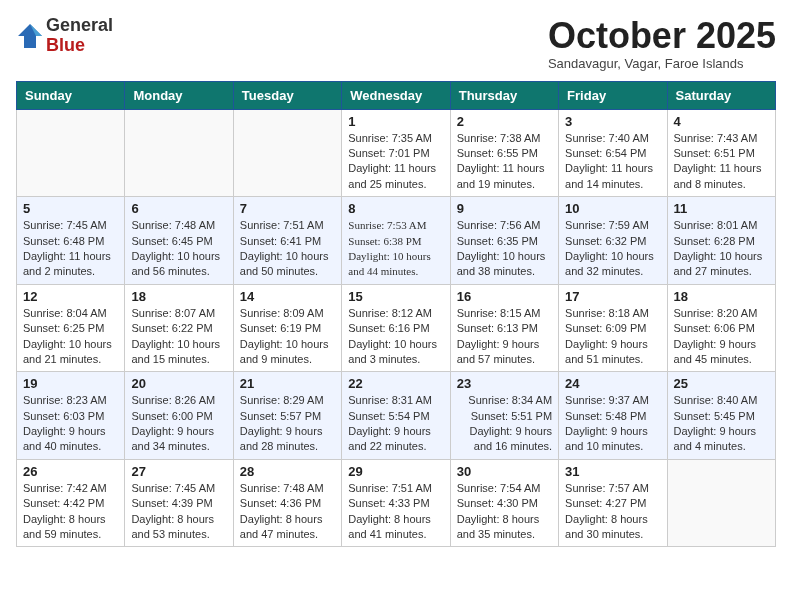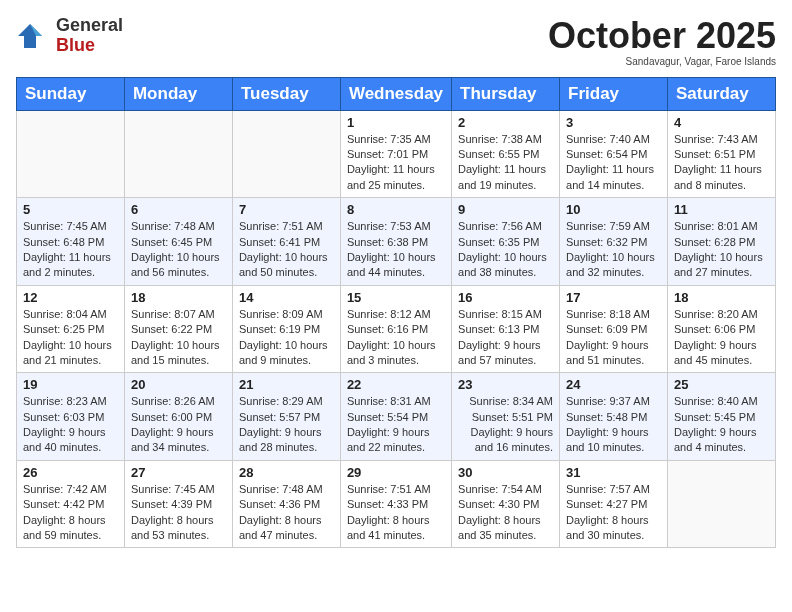--- a/index.html
+++ b/index.html
@@ -12,53 +12,53 @@
     }
     .header {
       display: flex;
       justify-content: space-between;
       align-items: flex-start;
       margin-bottom: 10px;
     }
     .logo {
       display: flex;
       align-items: center;
-      gap: 12px;
+      gap: 2px;
     }
     .logo-text {
       font-size: 18px;
       font-weight: bold;
       line-height: 1.1;
     }
     .logo-general { color: #333; }
     .logo-blue { color: #b91c1c; }
     .logo-icon {
       width: 28px;
       height: 28px;
     }
-    .title-block { text-align: right; }
+    .title-block { text-align: left; }
     .month-title {
       font-size: 36px;
       font-weight: bold;
       color: #222;
       line-height: 1.1;
     }
     .subtitle {
-      font-size: 10px;
+      font-size: 13px;
       color: #444;
     }
     .calendar {
       width: 100%;
       border-collapse: collapse;
       border: 1px solid #ccc;
     }
     .calendar th {
-      background: #3b82f6;
+      background: #0f766e;
       color: #fff;
-      font-size: 17px;
+      font-size: 13px;
       font-weight: bold;
       padding: 6px 8px;
       text-align: left;
       border: 1px solid #1e559a;
     }
     .calendar td {
       vertical-align: top;
       border: 1px solid #ccc;
       padding: 4px 6px;
       width: 108px;
@@ -171,21 +171,21 @@
         </td>
         <td>
           <div class="day-number">7</div>
           <div class="day-info" style="white-space: pre-line;">Sunrise: 7:51 AM
 Sunset: 6:41 PM
 Daylight: 10 hours
 and 50 minutes.</div>
         </td>
         <td>
           <div class="day-number">8</div>
-          <div class="day-info" style="white-space: pre-line;">Sunrise: 7:53 AM
+          <div class="day-info" style="white-space: pre-line; font-family: Liberation Serif, serif;">Sunrise: 7:53 AM
 Sunset: 6:38 PM
 Daylight: 10 hours
 and 44 minutes.</div>
         </td>
         <td>
           <div class="day-number">9</div>
           <div class="day-info" style="white-space: pre-line;">Sunrise: 7:56 AM
 Sunset: 6:35 PM
 Daylight: 10 hours
 and 38 minutes.</div>

